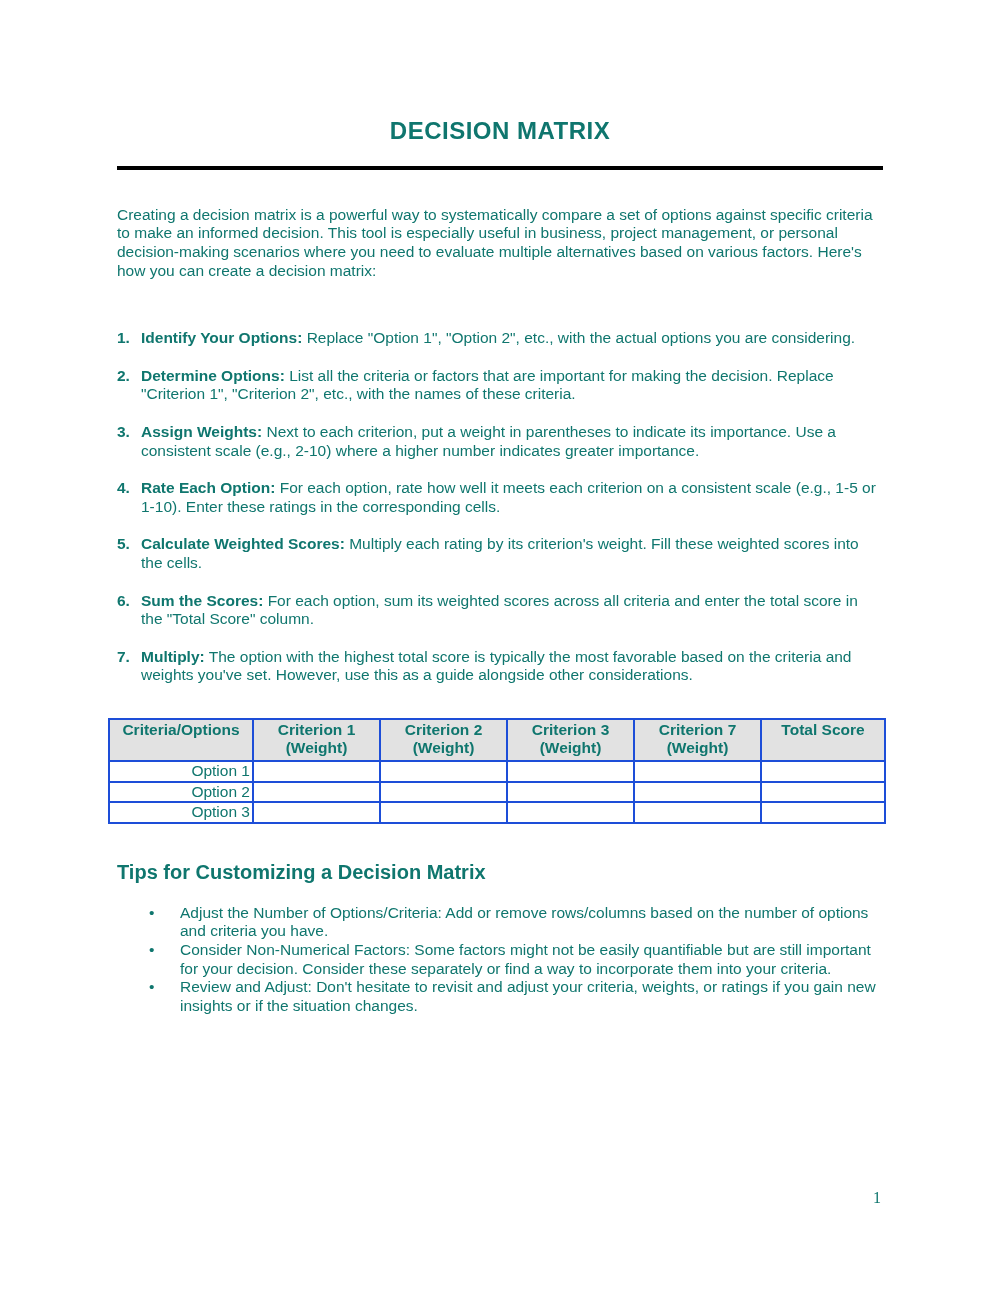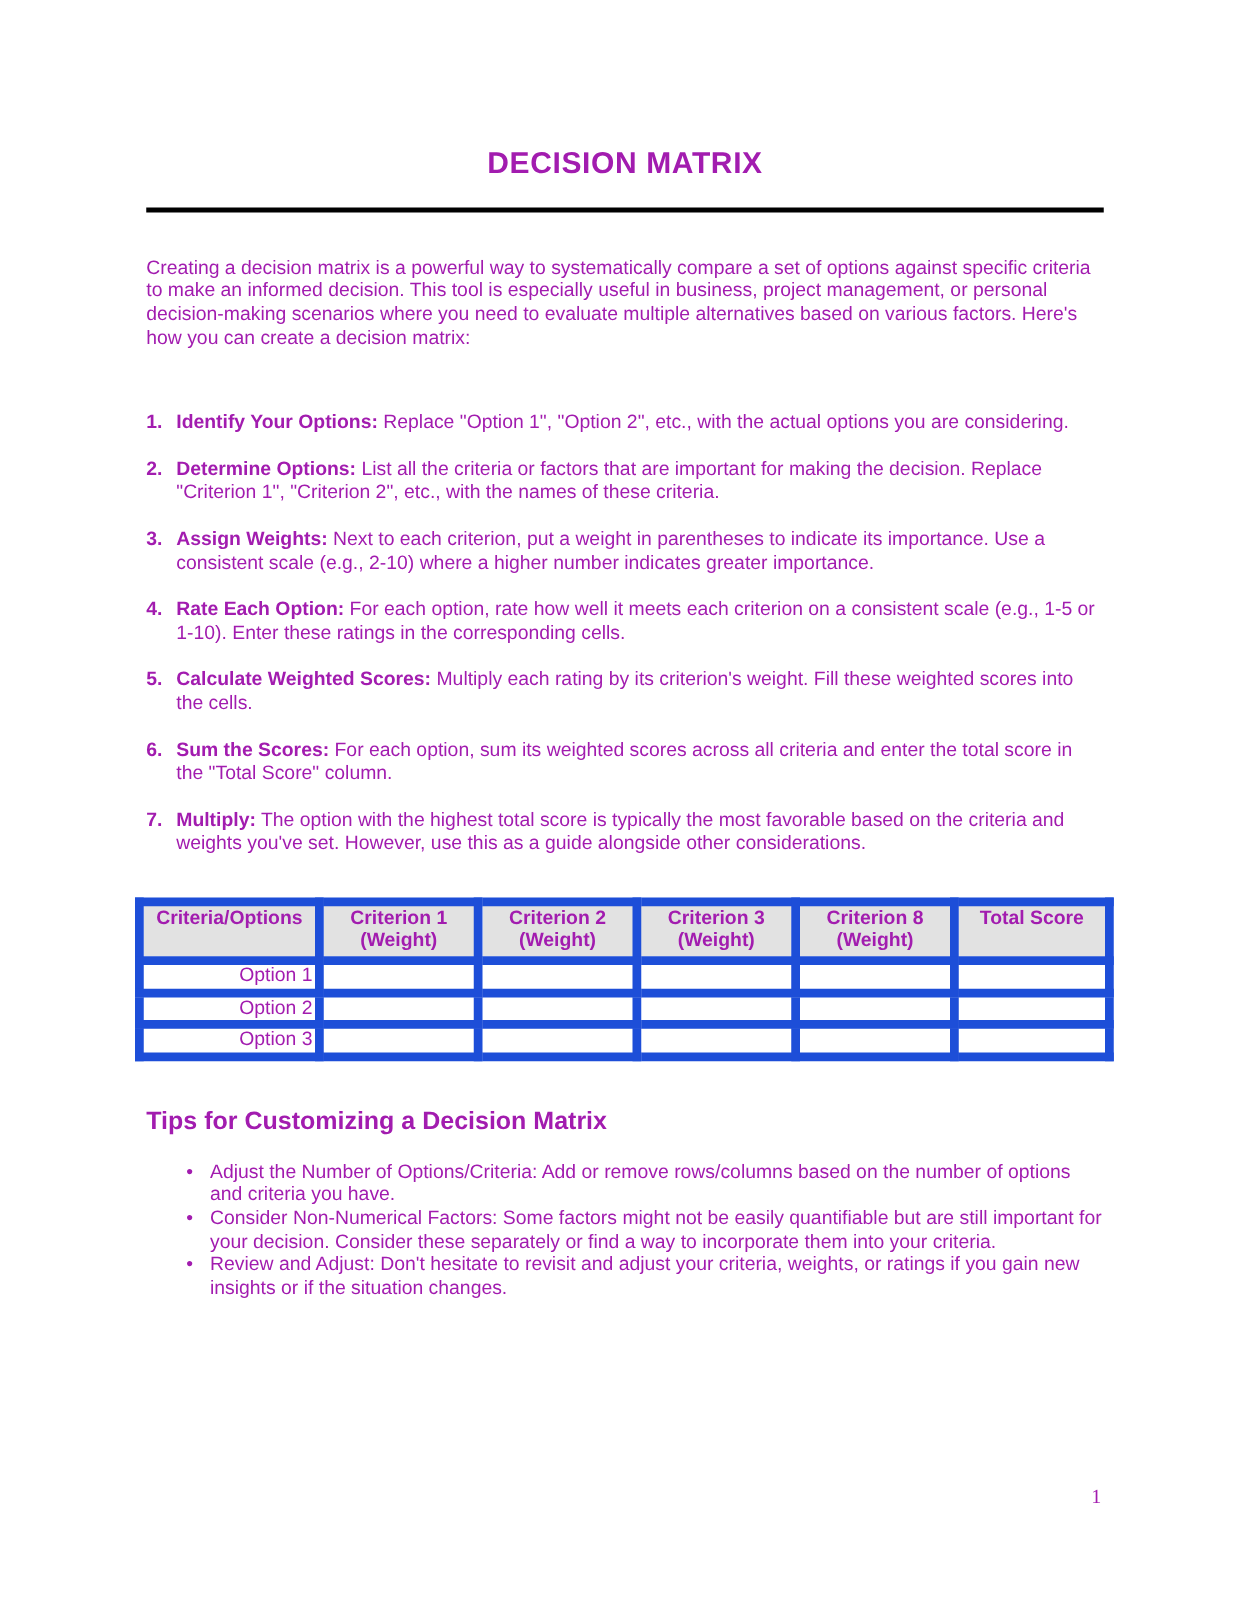--- a/index.html
+++ b/index.html
@@ -4,21 +4,21 @@
 <style>
   html, body { margin: 0; padding: 0; background: #ffffff; }
   .page {
     position: relative;
     width: 1000px;
     height: 1290px;
     background: #ffffff;
     font-family: "Liberation Sans", "DejaVu Sans", sans-serif;
     font-size: 15.5px;
     line-height: 1.2;
-    color: #a21caf;
+    color: #0f766e;
     overflow: hidden;
     box-sizing: border-box;
   }
   .content { padding: 0 117px; }
   .doc-title {
     margin: 0;
     padding-top: 117px;
     text-align: center;
     font-size: 24px;
     font-weight: bold;
@@ -37,21 +37,21 @@
   .step-label { font-weight: bold; }
   .matrix-table {
     margin-top: 33px;
     margin-left: -9px;
     border-collapse: collapse;
     table-layout: fixed;
     width: 776px;
     border: 2px solid #000000;
   }
   .matrix-table th, .matrix-table td {
-    border: 7px solid #1d4ed8;
+    border: 2px solid #1d4ed8;
     font-size: 15.5px;
     overflow: hidden;
   }
   .matrix-table th {
     background: #e2e2e2;
     font-weight: bold;
     text-align: center;
     vertical-align: top;
     white-space: pre-line;
     padding: 1px 2px 2px 2px;
@@ -64,21 +64,21 @@
     padding: 0 2px;
   }
   .tips-heading {
     margin: 36px 0 0 0;
     font-size: 20px;
     font-weight: bold;
   }
   .bullets { margin-top: 20px; }
   .bullet { display: flex; padding-left: 32px; }
   .bullet-glyph { width: 19px; flex-shrink: 0; }
-  .bullet-text { flex: 1; }
+  .bullet-text { flex: 1; margin-left: 12px; }
   .closing { margin: 22px 0 0 0; }
   .page-number {
     position: absolute;
     top: 1188px;
     right: 119px;
     font-family: "Liberation Serif", "DejaVu Serif", serif;
     font-size: 16px;
   }
 </style>
 </head>
@@ -134,21 +134,21 @@
       </colgroup>
       <thead>
         <tr>
           <th>Criteria/Options</th>
           <th>Criterion 1
 (Weight)</th>
           <th>Criterion 2
 (Weight)</th>
           <th>Criterion 3
 (Weight)</th>
-          <th>Criterion 8
+          <th>Criterion 7
 (Weight)</th>
           <th>Total Score</th>
         </tr>
       </thead>
       <tbody>
         <tr>
           <td>Option 1</td>
           <td></td>
           <td></td>
           <td></td>

